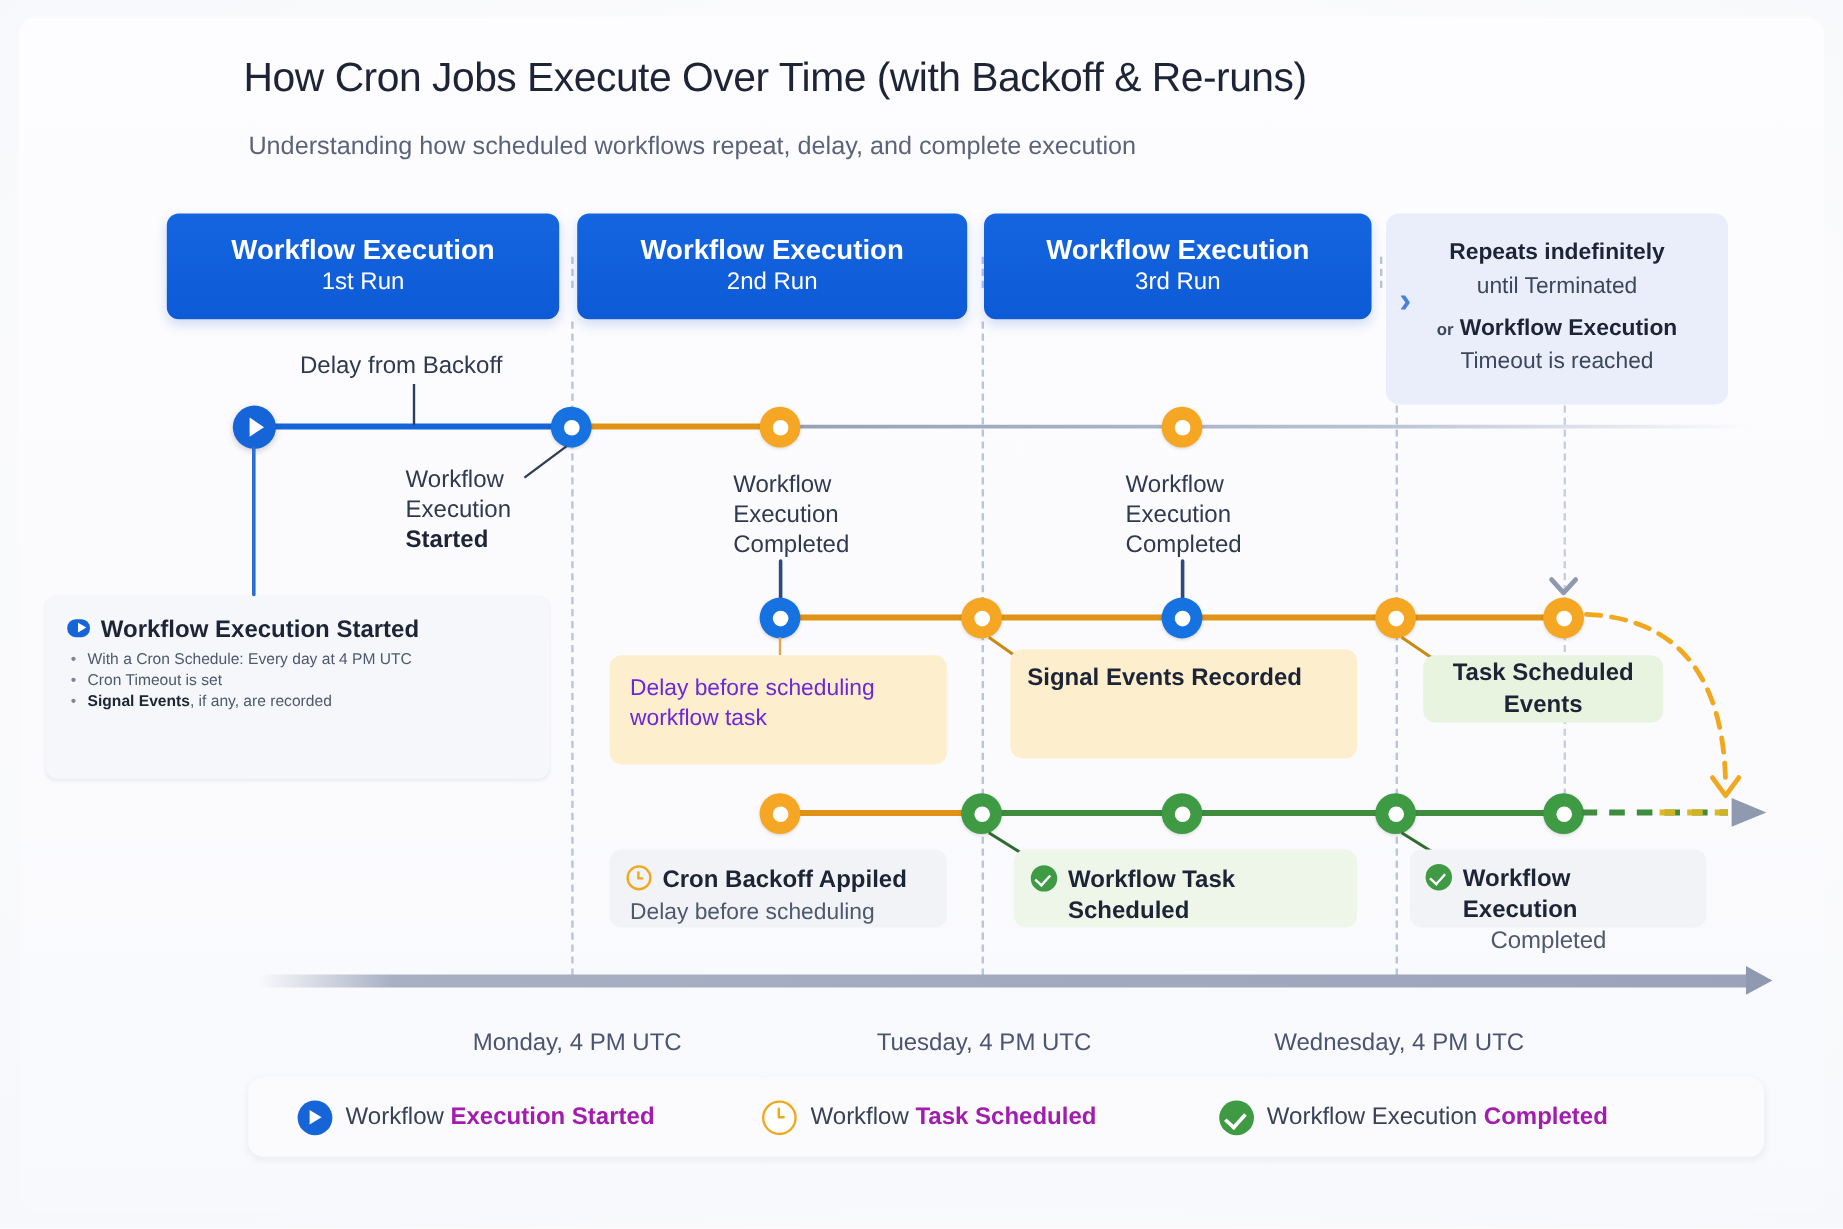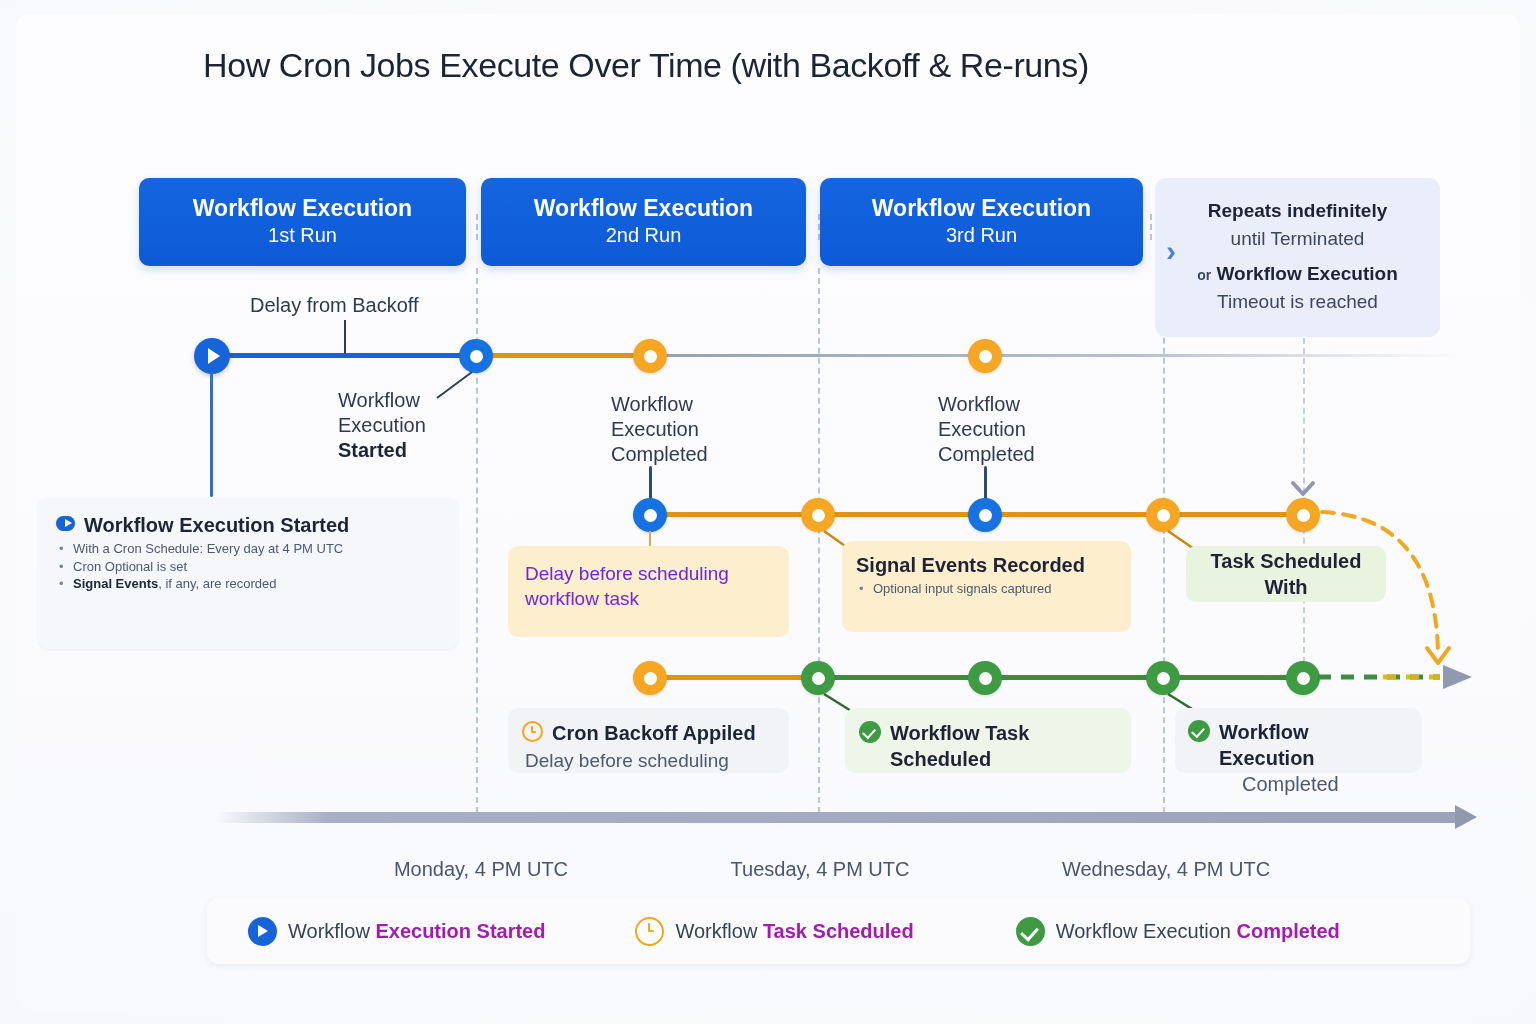--- a/index.html
+++ b/index.html
@@ -196,20 +196,21 @@
 
   svg.overlay { position:absolute; left:0; top:0; width:1536px; height:1024px; pointer-events:none; }
 </style>
 </head>
 <body>
 
 <div id="canvas">
   <div class="inner-plate"></div>
 
   <div class="title">How Cron Jobs Execute Over Time (with Backoff &amp; Re-runs)</div>
+  <div class="subtitle">Understanding how scheduled workflows repeat, delay, and complete execution</div>
 
   <div class="vguide" style="left:476px; top:268px; height:545px;"></div>
   <div class="vguide" style="left:818px; top:268px; height:545px;"></div>
   <div class="vguide" style="left:1163px; top:268px; height:545px;"></div>
   <div class="vguide faint" style="left:1303px; top:338px; height:345px;"></div>
 
   <div class="vguide" style="left:476px; top:214px; height:26px; border-left-style:dashed;"></div>
   <div class="vguide" style="left:818px; top:214px; height:26px;"></div>
   <div class="vguide" style="left:1150px; top:214px; height:26px;"></div>
 
@@ -341,41 +342,38 @@
     <line x1="650" y1="531" x2="650" y2="546" stroke="#e0a64b" stroke-width="2"></line>
   </svg>
 
   <div class="card card-white" style="left:38px; top:497px; width:420px; height:152px; padding:15px 18px;">
     <div class="hd">
       <span class="ico ico-play"></span>
       <span>Workflow Execution Started</span>
     </div>
     <ul>
       <li>With a Cron Schedule: Every day at 4 PM UTC</li>
-      <li>Cron Optional is set</li>
+      <li>Cron Timeout is set</li>
       <li><b>Signal Events</b><span>, if any, are recorded</span></li>
     </ul>
   </div>
 
   <div class="card card-amber" style="left:508px; top:546px; width:281px; height:91px;">
     <div class="sub sub-amber" style="margin-top:3px;margin-left:3px;">Delay before scheduling workflow task</div>
   </div>
 
   <div class="card card-amber" style="left:842px; top:541px; width:289px; height:91px; padding:11px 14px;">
     <div class="hd">
       <span>Signal Events Recorded</span>
     </div>
-    <ul>
-      <li>Optional input signals captured</li>
-    </ul>
   </div>
 
   <div class="card card-green" style="left:1186px; top:546px; width:200px; height:56px; padding:8px 12px; display:flex; flex-direction:column; align-items:center; justify-content:center;">
     <div style="font-size:20px;font-weight:700;color:#1d2436;line-height:1.3;">Task Scheduled</div>
-    <div style="font-size:20px;font-weight:700;color:#1d2436;line-height:1.3;">With</div>
+    <div style="font-size:20px;font-weight:700;color:#1d2436;line-height:1.3;">Events</div>
   </div>
 
   <div class="card card-grey" style="left:508px; top:708px; width:281px; height:65px;">
     <div class="hd">
       <span class="ico ico-clock"></span>
       <span>Cron Backoff Appiled</span>
     </div>
     <div class="sub" style="margin-top:2px;margin-left:3px;">Delay before scheduling</div>
   </div>
 

